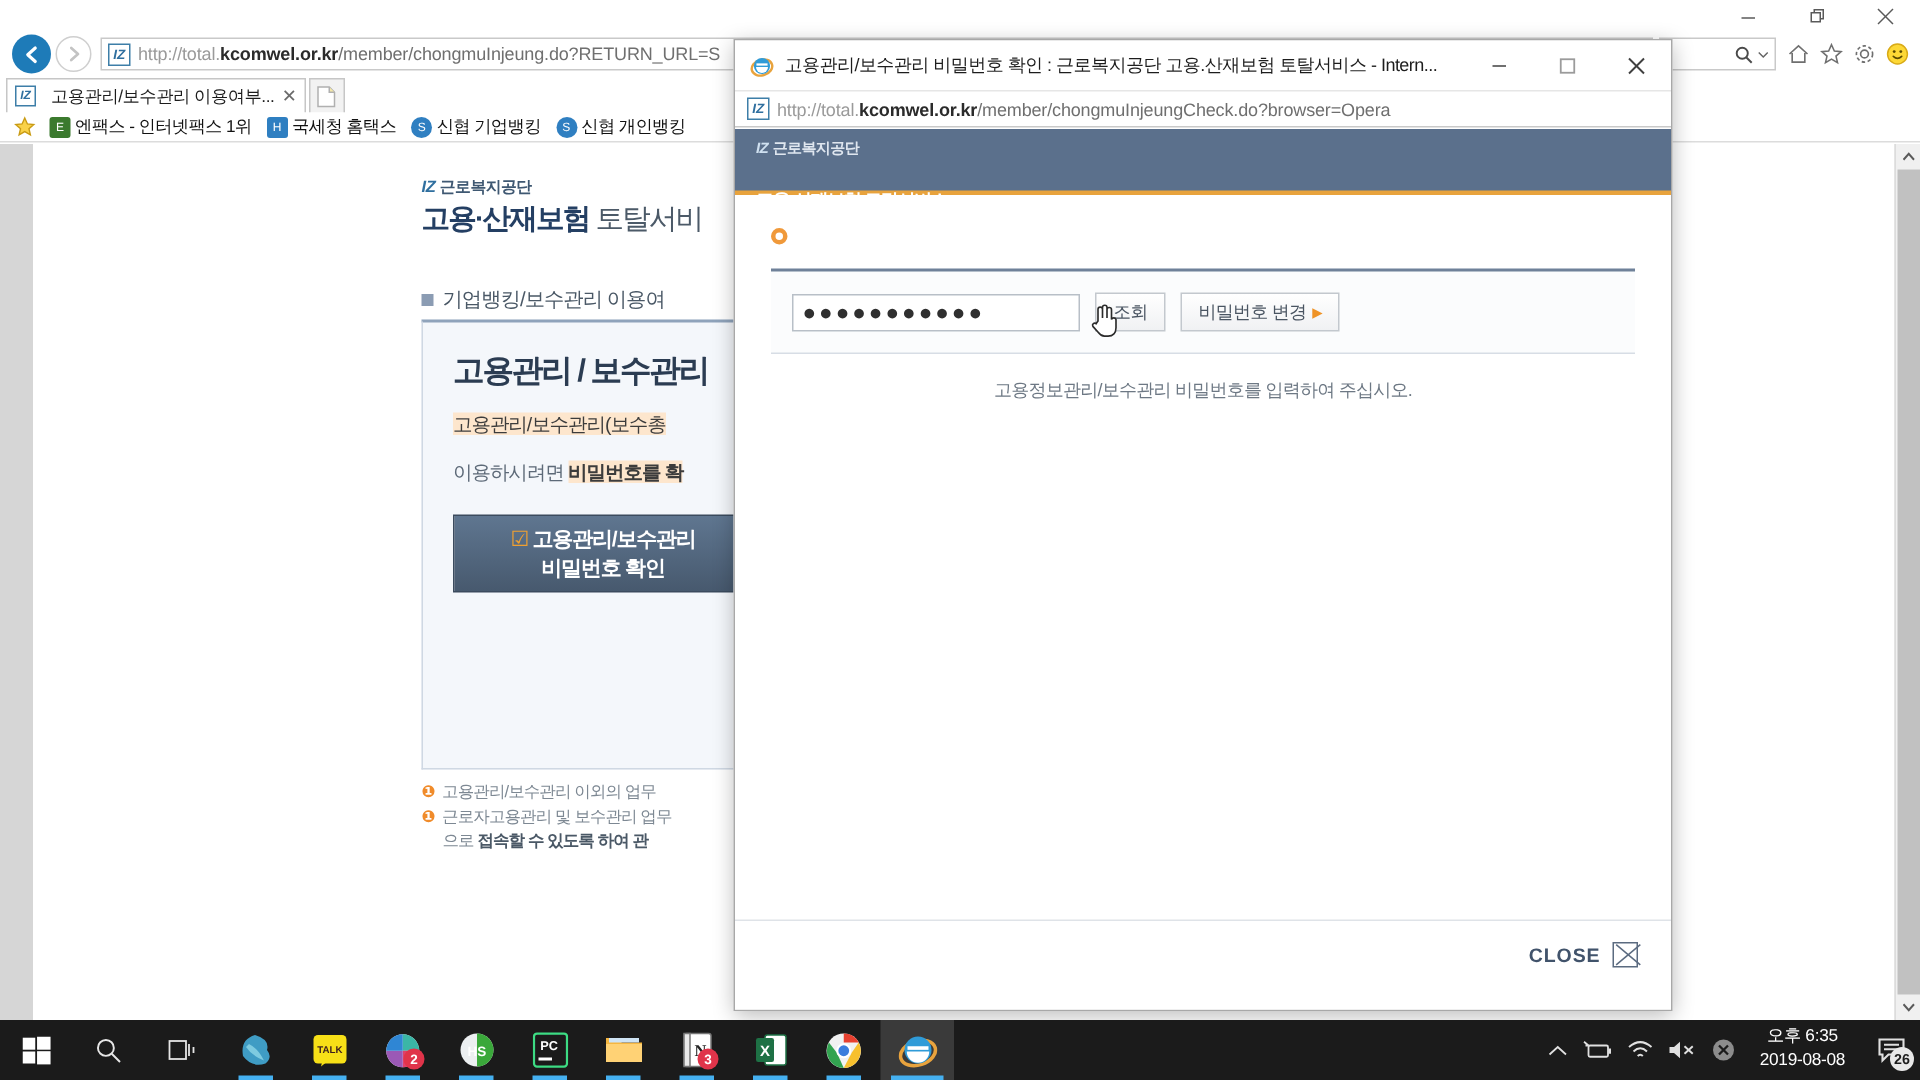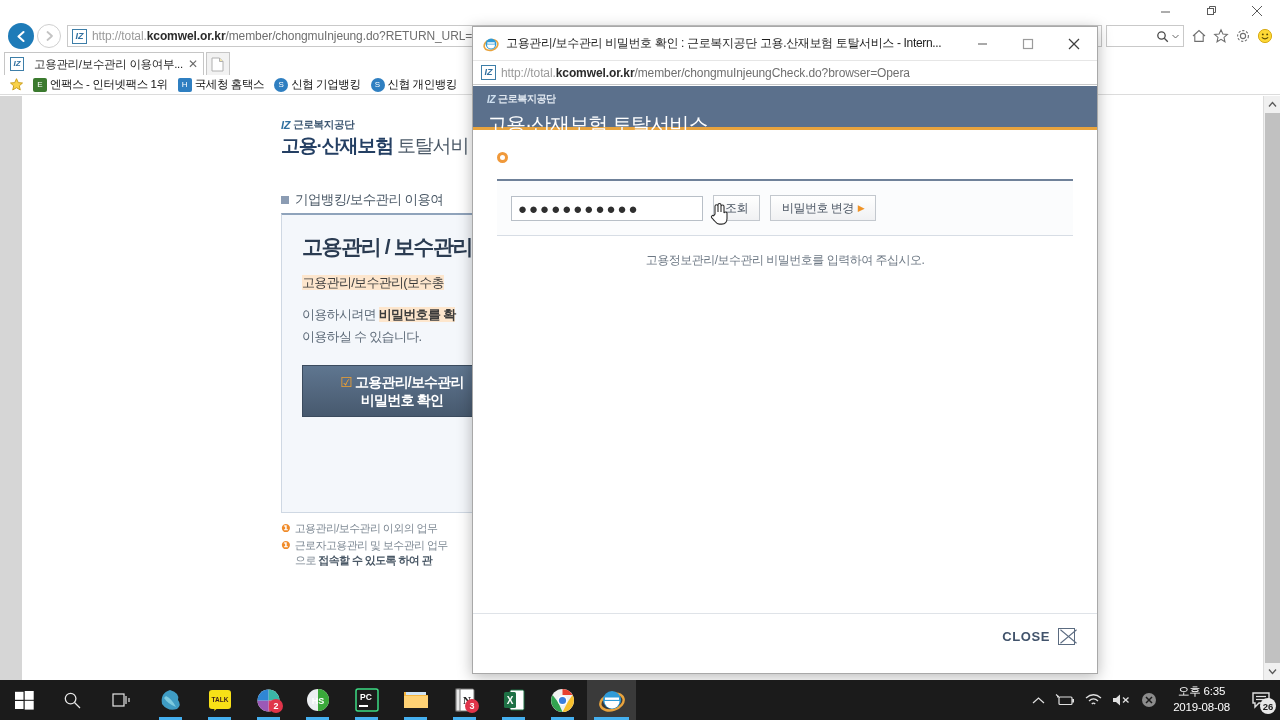--- a/index.html
+++ b/index.html
@@ -107,40 +107,40 @@
   .panel-btn .chk { color: #f0a030; margin-right: 3px; }
 
   .notes { position: absolute; left: 281px; top: 424px; width: 330px; }
   .note { display: flex; gap: 5px; font-size: 11px; color: #7d8893; letter-spacing: -0.6px; line-height: 1.5; white-space: nowrap; }
   .note-ico { color: #f08b2a; font-weight: bold; flex: 0 0 auto; }
   .note-sub { font-size: 11px; color: #7d8893; letter-spacing: -0.6px; padding-left: 14px; white-space: nowrap; }
   .note-sub b { color: #4a5866; margin-top: 12px; }
 
   
   #popup {
-    position: absolute; left: 472px; top: 26px; width: 626px; height: 648px;
+    position: absolute; left: 489px; top: 26px; width: 626px; height: 648px;
     background: #ffffff; border: 1px solid #a8a8a8; box-shadow: 0 3px 14px rgba(0,0,0,.28);
   }
   .pop-title { height: 33px; display: flex; align-items: center; padding-left: 10px; background: #ffffff; }
   .pop-ie-ico { width: 16px; height: 16px; flex: 0 0 auto; margin-right: 7px; }
   .pop-title-text { font-size: 12px; color: #1d1d1d; white-space: nowrap; overflow: hidden; text-overflow: ellipsis; letter-spacing: -0.35px; flex: 1 1 auto; }
   .pop-ctrls { display: flex; flex: 0 0 auto; }
   .pop-btn { width: 46px; height: 33px; display: flex; align-items: center; justify-content: center; color: #5a5a5a; }
 
   .pop-addr { height: 25px; border-top: 1px solid #e6e6e6; border-bottom: 1px solid #c9c9c9; display: flex; align-items: center; padding: 0 8px; background: #fff; }
   .pop-url { font-size: 12px; color: #9a9a9a; white-space: nowrap; letter-spacing: -0.1px; }
   .pop-url b { color: #2b2b2b; }
   .pop-url i { font-style: normal; color: #6f6f6f; }
 
   .pop-body { position: absolute; top: 59px; left: 0; right: 0; bottom: 0; background: #ffffff; overflow: hidden; }
 
   .pop-header { height: 44px; background: #5b708c; border-bottom: 3px solid #e8a33d; padding: 6px 14px 0; }
   .pop-header .l1 { font-size: 10px; color: #dfe6ef; font-weight: bold; letter-spacing: -0.4px; display: flex; align-items: center; gap: 3px; }
   .pop-header .l1 .m { font-style: italic; color: #cfe0f0; }
-  .pop-header .l2 { font-size: 20px; color: #ffffff; font-weight: normal; letter-spacing: -0.9px; margin-top: 5px; }
+  .pop-header .l2 { font-size: 12px; color: #ffffff; font-weight: bold; letter-spacing: -0.9px; margin-top: 19px; }
 
   .pop-content { padding: 22px 24px 0; }
   .sec-title { display: flex; align-items: center; gap: 8px; }
   .sec-bullet { width: 11px; height: 11px; border-radius: 50%; border: 3px solid #f0993a; flex: 0 0 auto; }
   .sec-title-text { font-size: 14.5px; color: #3a4b60; font-weight: bold; letter-spacing: -0.8px; }
 
   .form-box { margin-top: 16px; border-top: 2px solid #6f8199; border-bottom: 1px solid #d7dde5; background: #fbfcfd; padding: 14px 14px; display: flex; align-items: center; gap: 10px; position: relative; }
   .pwd-input {
     width: 192px; height: 25px; border: 1px solid #b8bfc7; background: #fff;
     font-size: 15px; color: #2f2f2f; letter-spacing: 2px; padding: 0 6px; line-height: 23px;
@@ -312,21 +312,20 @@
 
         <div class="bc-row">
           <span class="bc-sq"></span>
           <span class="bc-text">기업뱅킹/보수관리 이용여</span>
         </div>
 
         <div class="panel">
           <h2>고용관리 / 보수관리</h2>
           <p><span class="hl">고용관리/보수관리(보수총</span></p>
           <p><span>이용하시려면 </span><b class="hl">비밀번호를 확</b></p>
-          <p style="margin-top:2px;">이용하실 수 있습니다.</p>
           <div class="panel-btn">
             <div><span class="chk">☑</span><span>고용관리/보수관리</span></div>
             <div>비밀번호 확인</div>
           </div>
         </div>
 
         <div class="notes">
           <div class="note">
             <span class="note-ico">❶</span>
             <span>고용관리/보수관리 이외의 업무</span>

